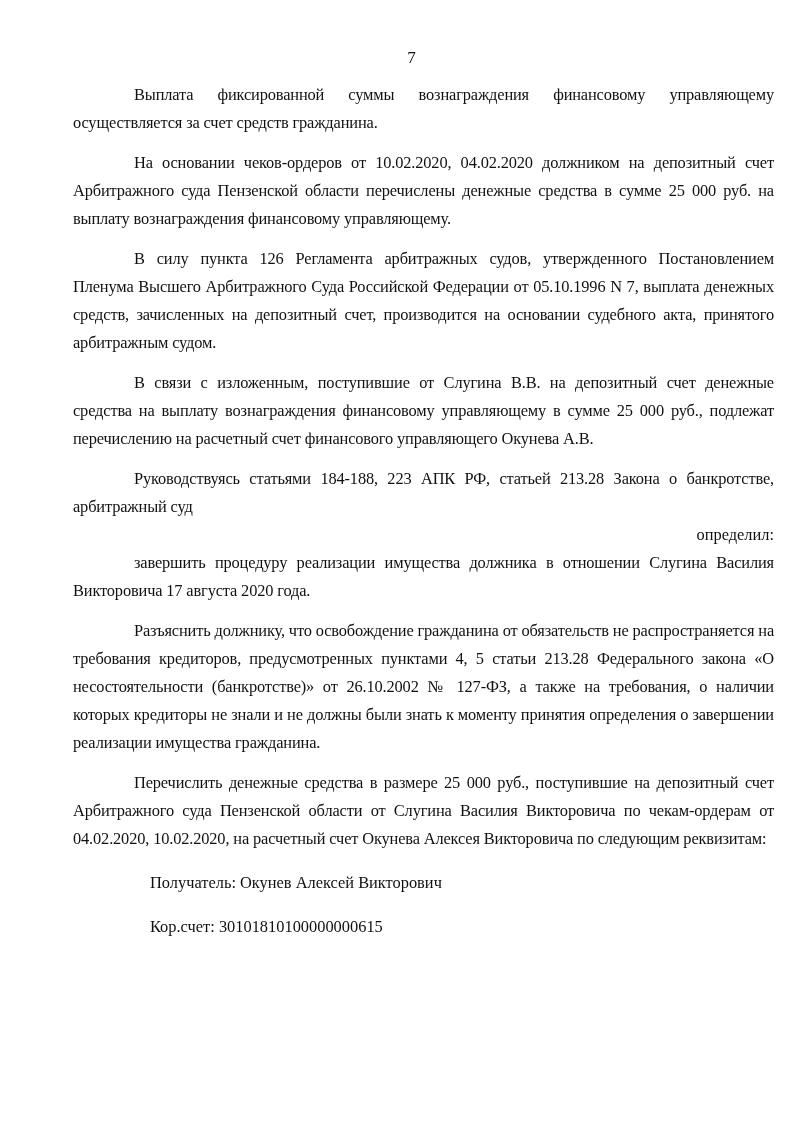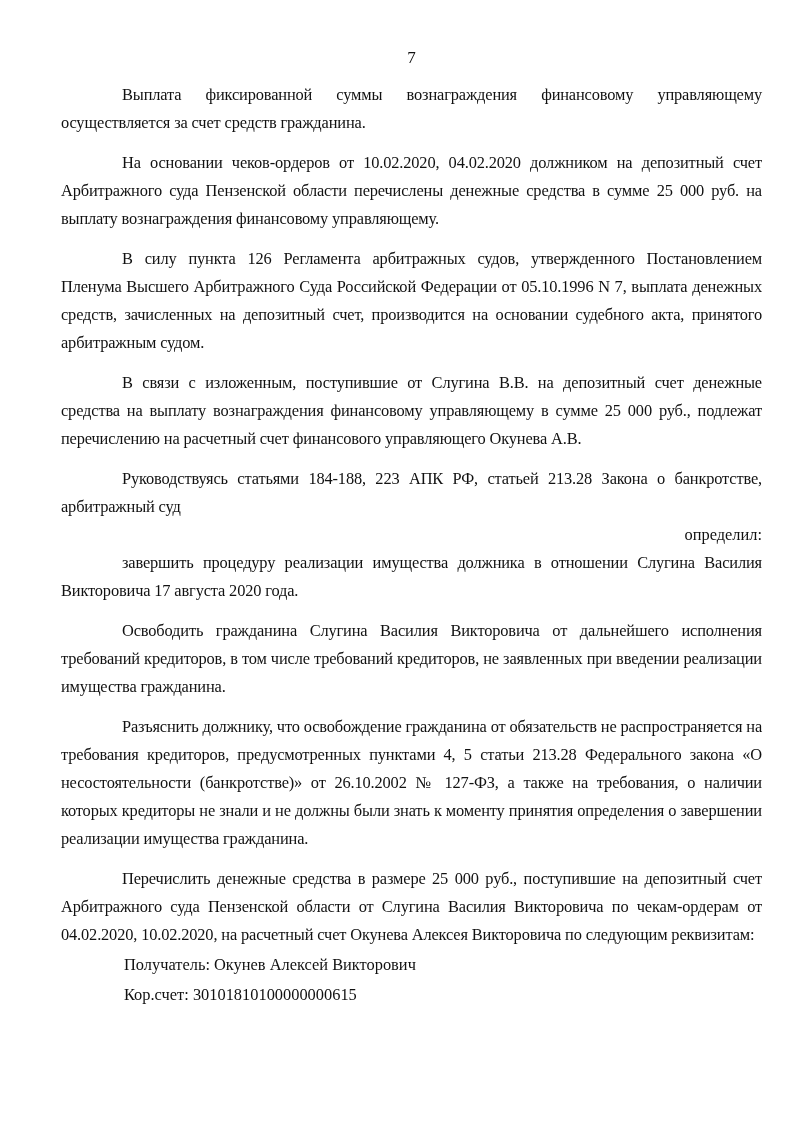--- a/index.html
+++ b/index.html
@@ -25,21 +25,21 @@
       position: absolute;
       left: 0;
       width: 701px;
       top: 44px;
       text-align: center;
       font-size: 17px;
       line-height: 28px;
     }
     .content {
       position: absolute;
-      left: 0;
+      left: 12px;
       top: 81px;
       width: 701px;
       font-size: 16.4px;
       line-height: 28px;
       font-stretch: condensed;
     }
     .para {
       margin: 0;
       text-align: justify;
       text-indent: 61px;
@@ -50,21 +50,21 @@
     .para + .para {
       margin-top: 12px;
     }
     .centered {
       margin: 0;
       text-align: right;
       text-indent: 0;
       line-height: 28px;
     }
     .req {
-      margin: 2px;
+      margin: 16px;
       padding-left: 61px;
       text-indent: 0;
       line-height: 28px;
       text-align: left;
     }
     
     .sp { margin-top: 0px; }
   </style>
 </head>
 <body>
@@ -75,21 +75,20 @@
   <div class="content">
     <p class="para">Выплата фиксированной суммы вознаграждения финансовому управляющему осуществляется за счет средств гражданина.</p>
     <p class="para sp">На основании чеков-ордеров от 10.02.2020, 04.02.2020 должником на депозитный счет Арбитражного суда Пензенской области перечислены денежные средства в сумме 25 000 руб. на выплату вознаграждения финансовому управляющему.</p>
     <p class="para sp">В силу пункта 126 Регламента арбитражных судов, утвержденного Постановлением Пленума Высшего Арбитражного Суда Российской Федерации от 05.10.1996 N 7, выплата денежных средств, зачисленных на депозитный счет, производится на основании судебного акта, принятого арбитражным судом.</p>
     <p class="para sp">В связи с изложенным, поступившие от Слугина В.В. на депозитный счет денежные средства на выплату вознаграждения финансовому управляющему в сумме 25 000 руб., подлежат перечислению на расчетный счет финансового управляющего Окунева А.В.</p>
     <p class="para sp">Руководствуясь статьями 184-188, 223 АПК РФ, статьей 213.28 Закона о банкротстве, арбитражный суд</p>
 
     <p class="centered sp">определил:</p>
 
     <p class="para">завершить процедуру реализации имущества должника в отношении Слугина Василия Викторовича 17 августа 2020 года.</p>
-    <p class="para sp">Освободить гражданина Слугина Василия Викторовича от дальнейшего исполнения требований кредиторов, в том числе требований кредиторов, не заявленных при введении реализации имущества гражданина.</p>
     <p class="para sp">Разъяснить должнику, что освобождение гражданина от обязательств не распространяется на требования кредиторов, предусмотренных пунктами 4, 5 статьи 213.28 Федерального закона «О несостоятельности (банкротстве)» от 26.10.2002 № 127-ФЗ, а также на требования, о наличии которых кредиторы не знали и не должны были знать к моменту принятия определения о завершении реализации имущества гражданина.</p>
     <p class="para sp">Перечислить денежные средства в размере 25 000 руб., поступившие на депозитный счет Арбитражного суда Пензенской области от Слугина Василия Викторовича по чекам-ордерам от 04.02.2020, 10.02.2020, на расчетный счет Окунева Алексея Викторовича по следующим реквизитам:</p>
 
     <div>
       <p class="req">Получатель: Окунев Алексей Викторович</p>
       <p class="req">Кор.счет: 30101810100000000615</p>
     </div>
   </div>
 </div>
 

